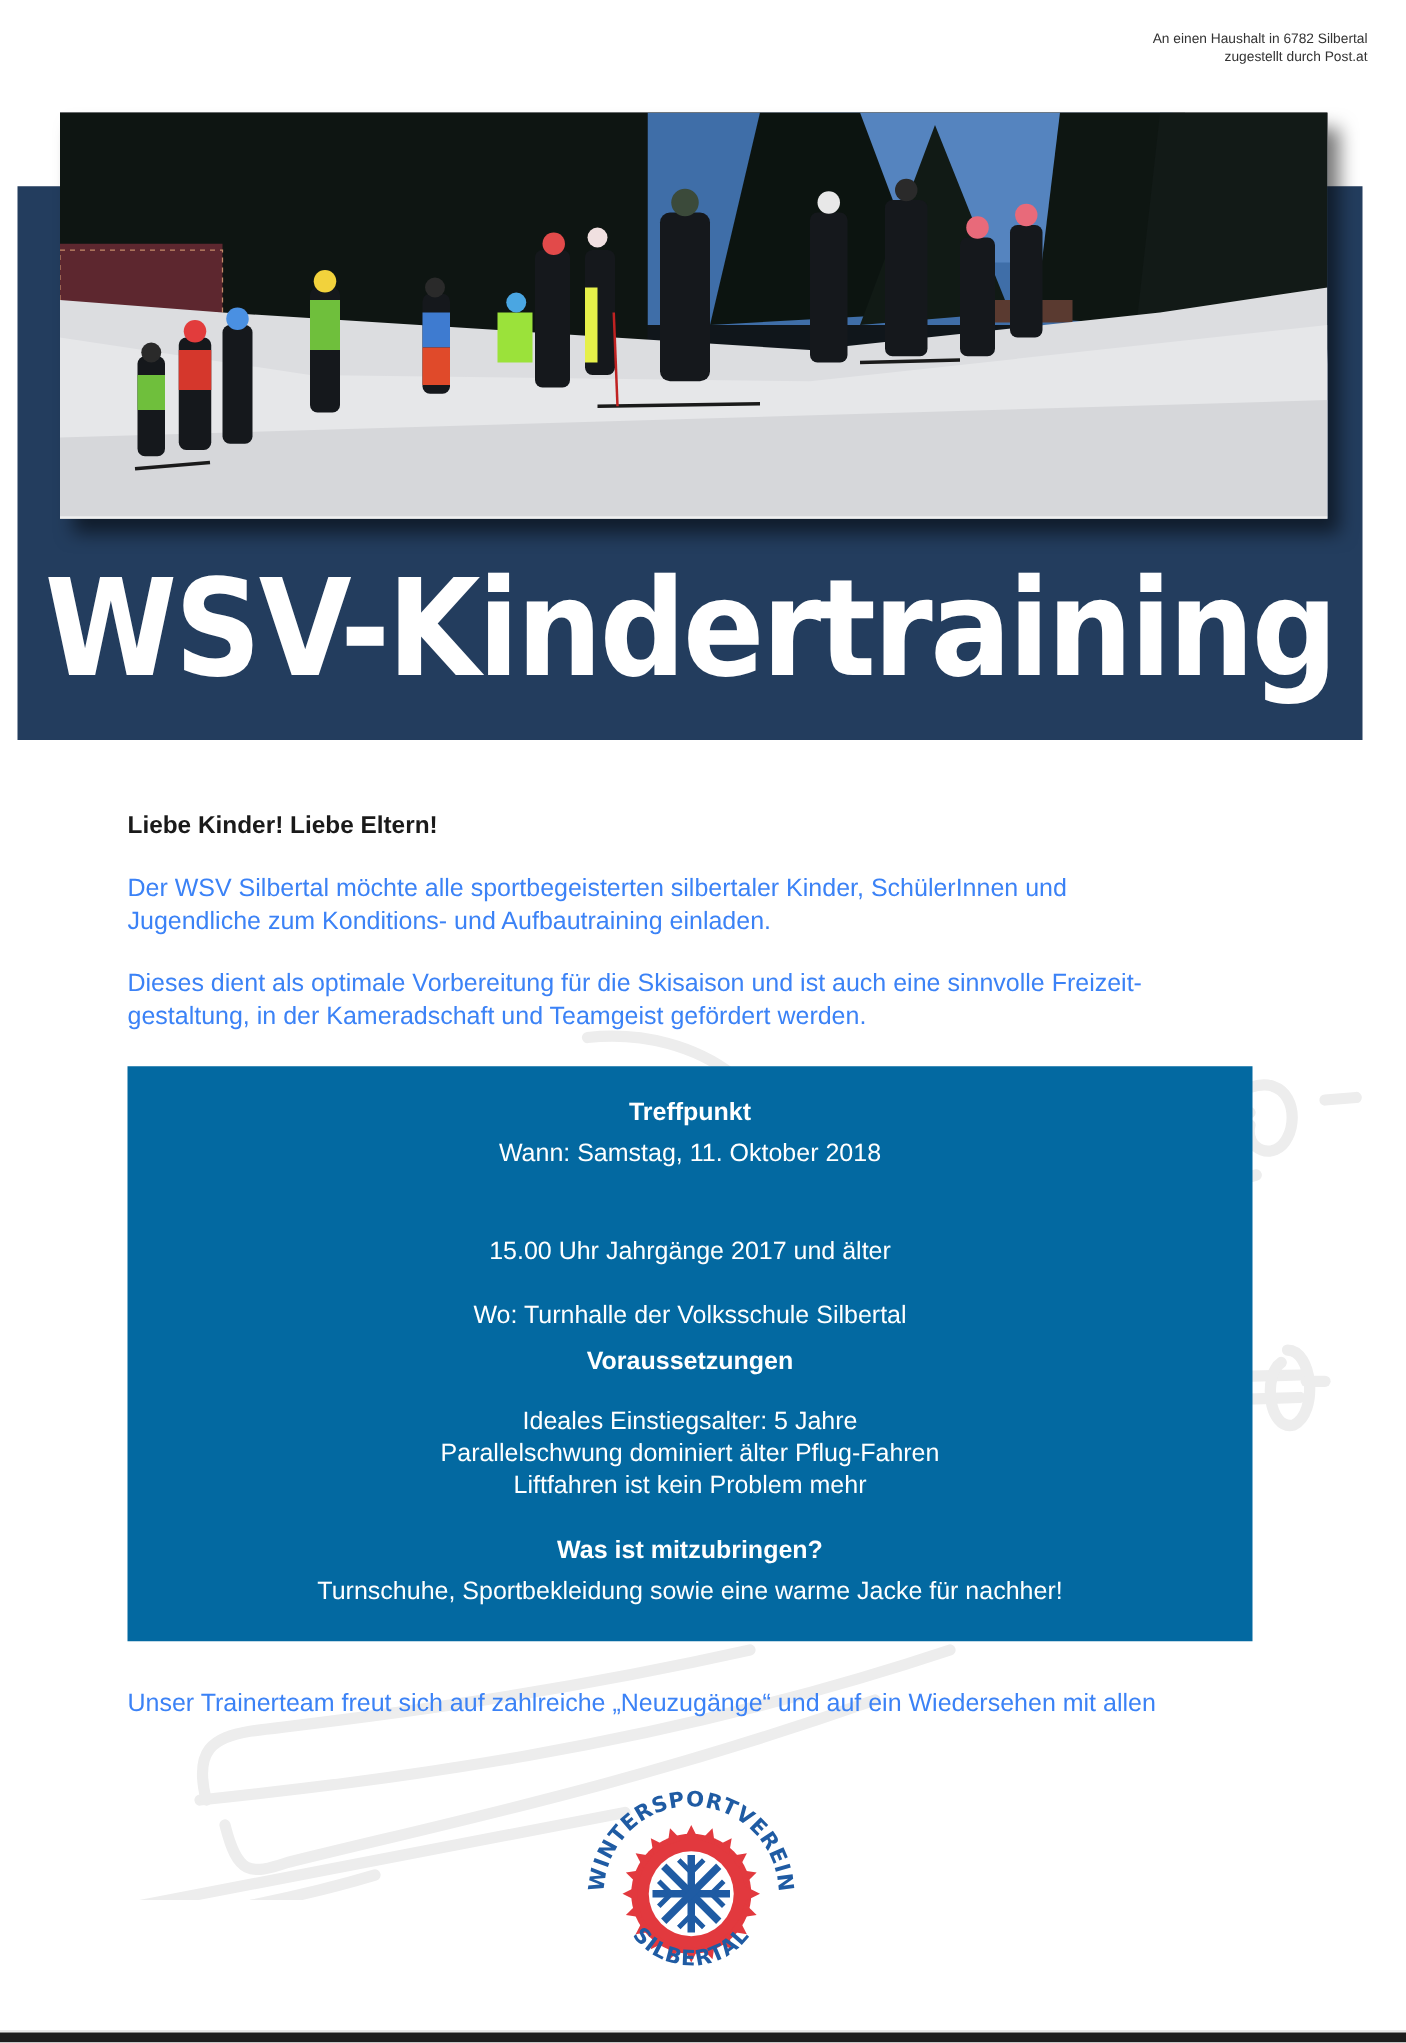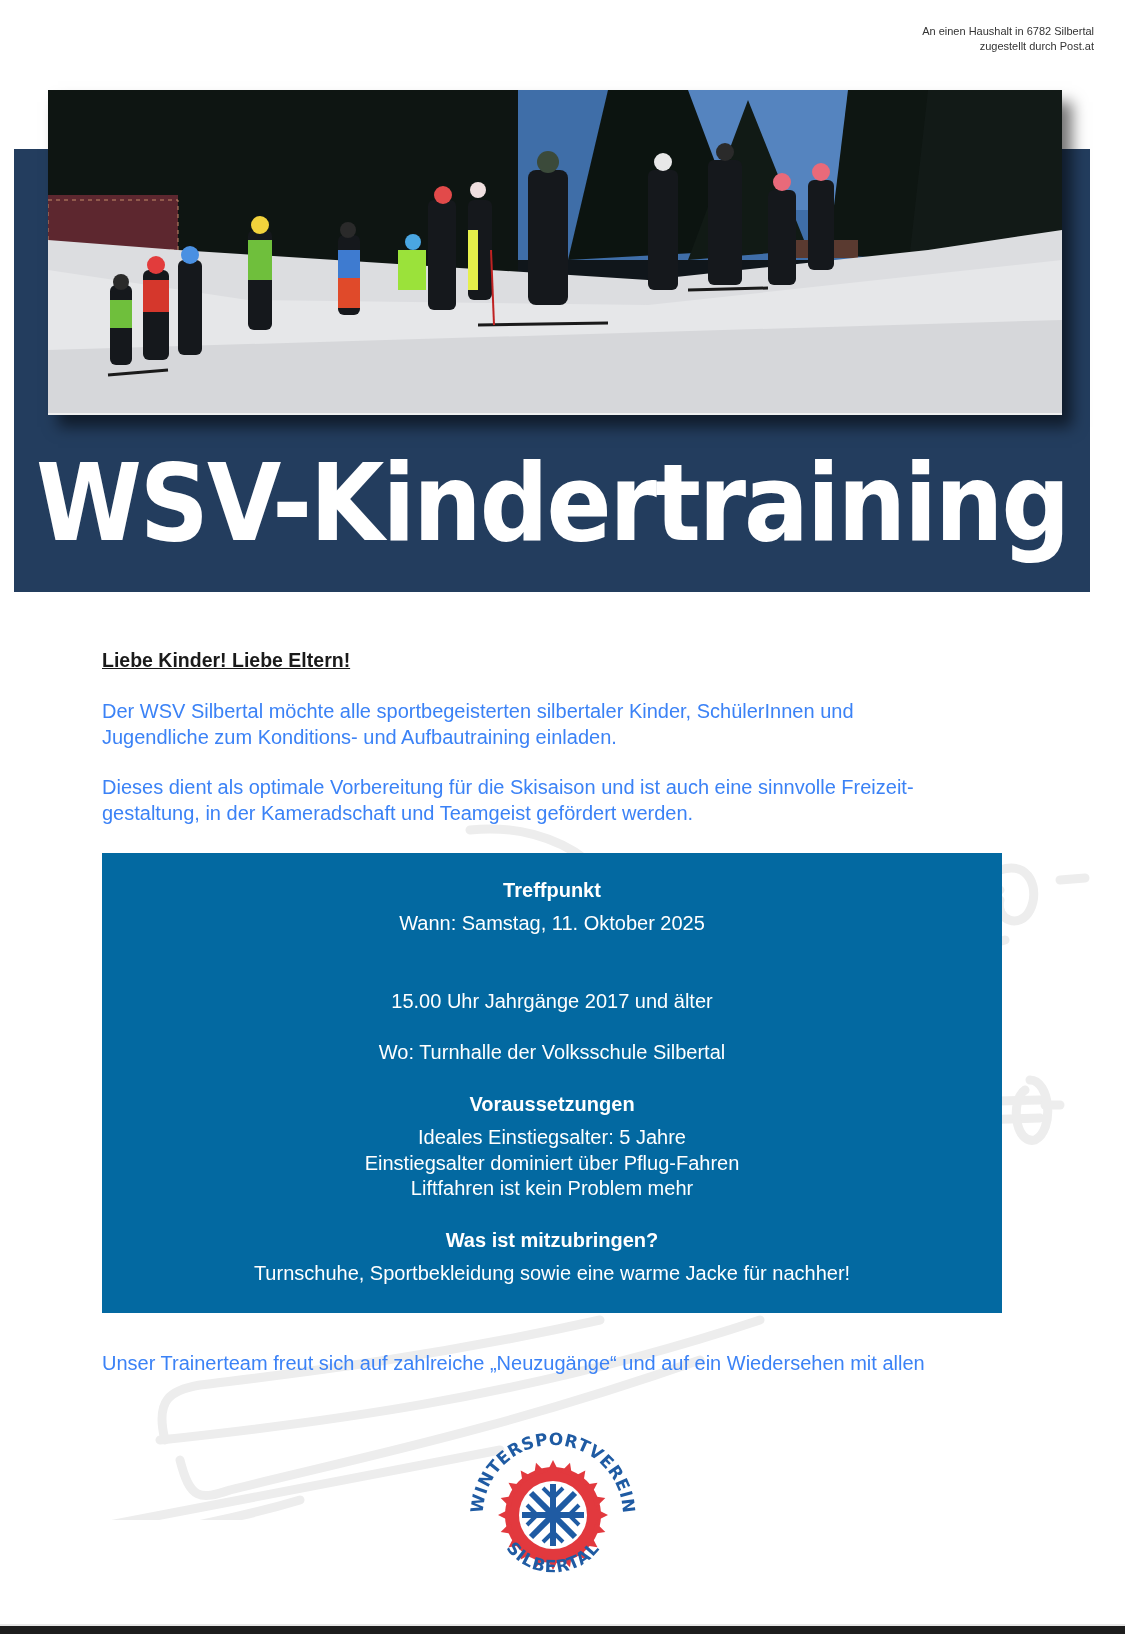--- a/index.html
+++ b/index.html
@@ -28,21 +28,21 @@
       position: absolute; left: 14px; top: 440px; width: 1076px; text-align: center;
       font-family: "DejaVu Sans", sans-serif; font-weight: bold;
       font-size: 96px; letter-spacing: -2px; color: #ffffff;
       transform: scaleY(1.12); transform-origin: top center;
       font-style: normal;
     }
 
     .watermark { position: absolute; left: 0; top: 800px; width: 1125px; height: 720px; pointer-events: none; }
 
     .content { position: absolute; left: 102px; width: 920px; font-size: 20px; line-height: 26px; color: #3b82f6; }
-    .greeting { top: 647px; font-weight: bold; color: #1a1a1a; font-size: 19.5px; text-decoration: underline; }
+    .greeting { top: 647px; font-weight: bold; color: #1a1a1a; font-size: 19.5px; }
     .p1 { top: 698px; }
     .p2 { top: 774px; }
     .p3 { top: 1335px; margin-top: 15px; }
 
     .infobox {
       position: absolute; left: 102px; top: 853px; width: 900px; height: 460px;
       background: #0369a1; color: #ffffff; text-align: center;
       font-size: 20px; line-height: 26px;
     }
     .infobox .ibl { position: absolute; left: 0; width: 100%; }
@@ -165,26 +165,26 @@
   <div>Jugendliche zum Konditions- und Aufbautraining einladen.</div>
 </div>
 
 <div class="content p2">
   <div>Dieses dient als optimale Vorbereitung für die Skisaison und ist auch eine sinnvolle Freizeit-</div>
   <div>gestaltung, in der Kameradschaft und Teamgeist gefördert werden.</div>
 </div>
 
 <div class="infobox">
   <div class="ibl hd" style="top:24px">Treffpunkt</div>
-  <div class="ibl" style="top:57px">Wann: Samstag, 11. Oktober 2025</div>
+  <div class="ibl" style="top:57px">Wann: Samstag, 11. Oktober 2018</div>
   <div class="ibl" style="top:135px">15.00 Uhr Jahrgänge 2017 und älter</div>
   <div class="ibl" style="top:186px">Wo: Turnhalle der Volksschule Silbertal</div>
-  <div class="ibl hd" style="top:238px">Voraussetzungen</div>
+  <div class="ibl hd" style="top:223px">Voraussetzungen</div>
   <div class="ibl" style="top:271px">Ideales Einstiegsalter: 5 Jahre</div>
-  <div class="ibl" style="top:297px">Einstiegsalter dominiert über Pflug-Fahren</div>
+  <div class="ibl" style="top:297px">Parallelschwung dominiert älter Pflug-Fahren</div>
   <div class="ibl" style="top:322px">Liftfahren ist kein Problem mehr</div>
   <div class="ibl hd" style="top:374px">Was ist mitzubringen?</div>
   <div class="ibl" style="top:407px">Turnschuhe, Sportbekleidung sowie eine warme Jacke für nachher!</div>
 </div>
 
 <div class="content p3">
   <div>Unser Trainerteam freut sich auf zahlreiche „Neuzugänge“ und auf ein Wiedersehen mit allen</div>
 </div>
 
 <svg class="logo" viewBox="0 0 180 180">

